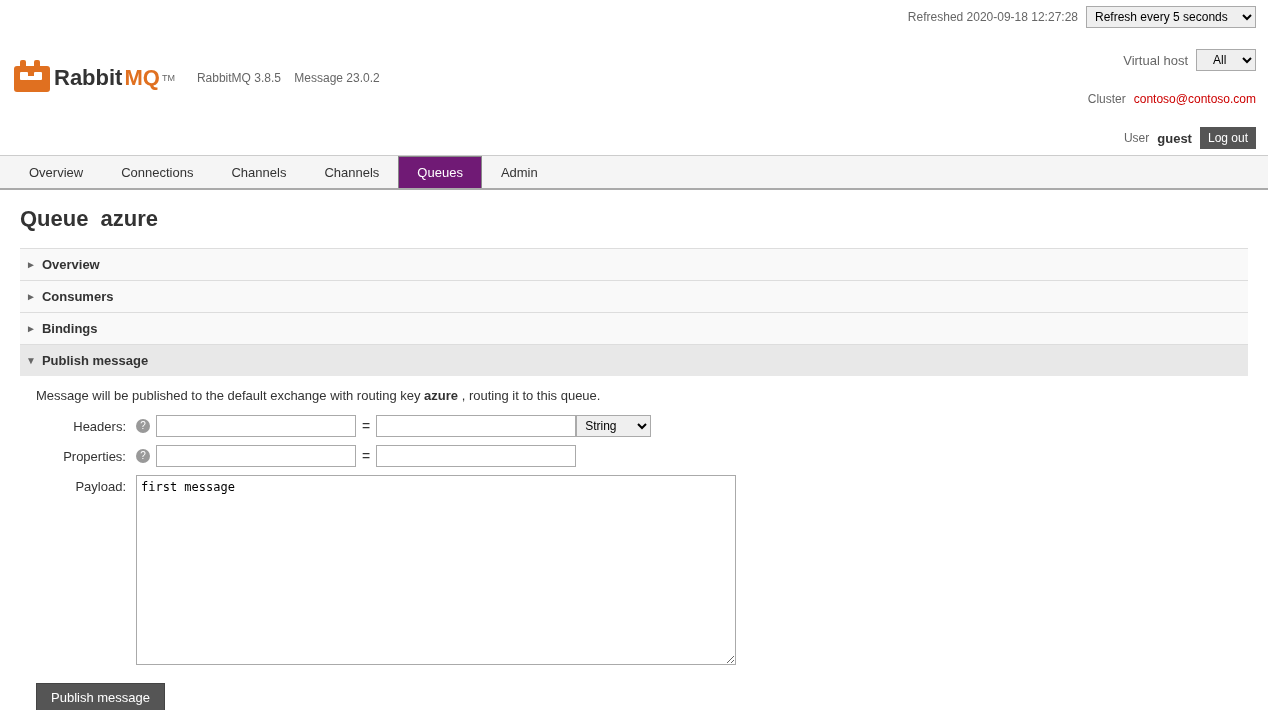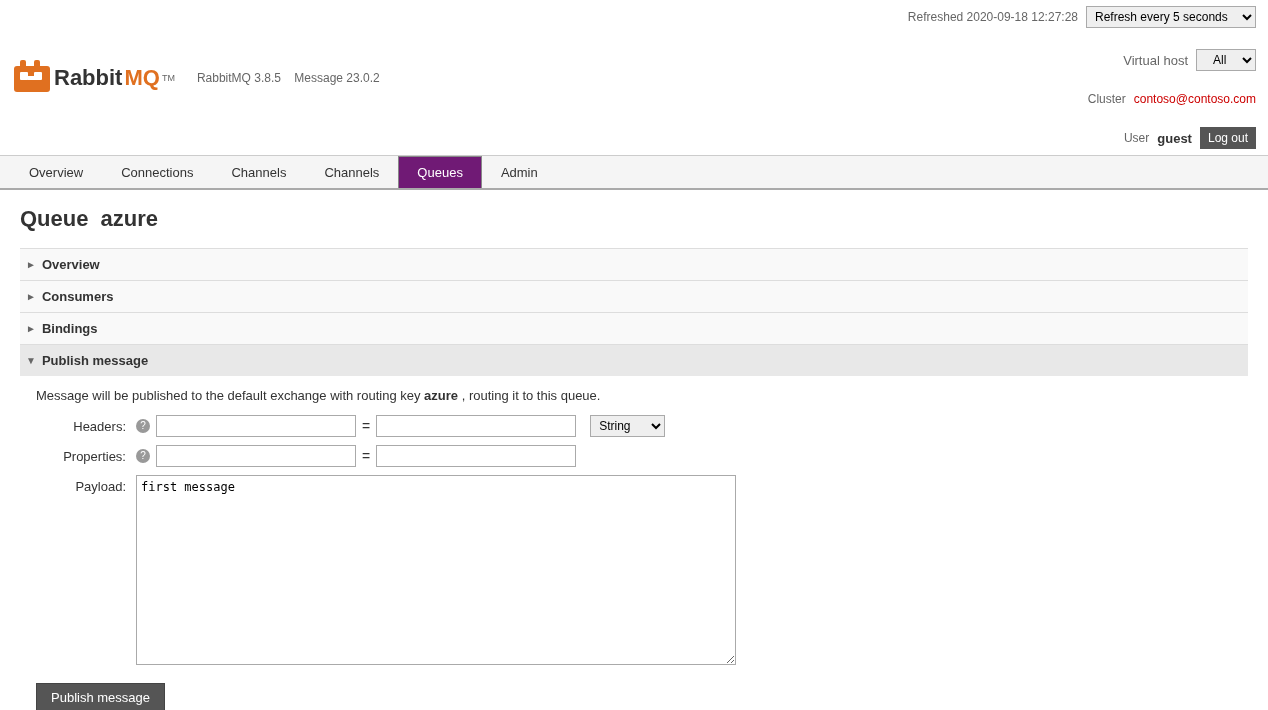--- a/index.html
+++ b/index.html
@@ -162,21 +162,21 @@
       border: 1px solid #aaa;
       height: 22px;
     }
     .headers-input { width: 200px; }
     .equals-sign {
       margin: 0 6px;
       font-size: 14px;
     }
     .headers-value-input { width: 200px; }
     .type-select {
-      margin-left: 14px;
+      margin-left: 0;
       font-size: 12px;
       padding: 2px 4px;
       border: 1px solid #aaa;
     }
     .properties-input { width: 200px; }
     .properties-value-input { width: 200px; }
 
     .payload-label {
       width: 100px;
       text-align: right;

